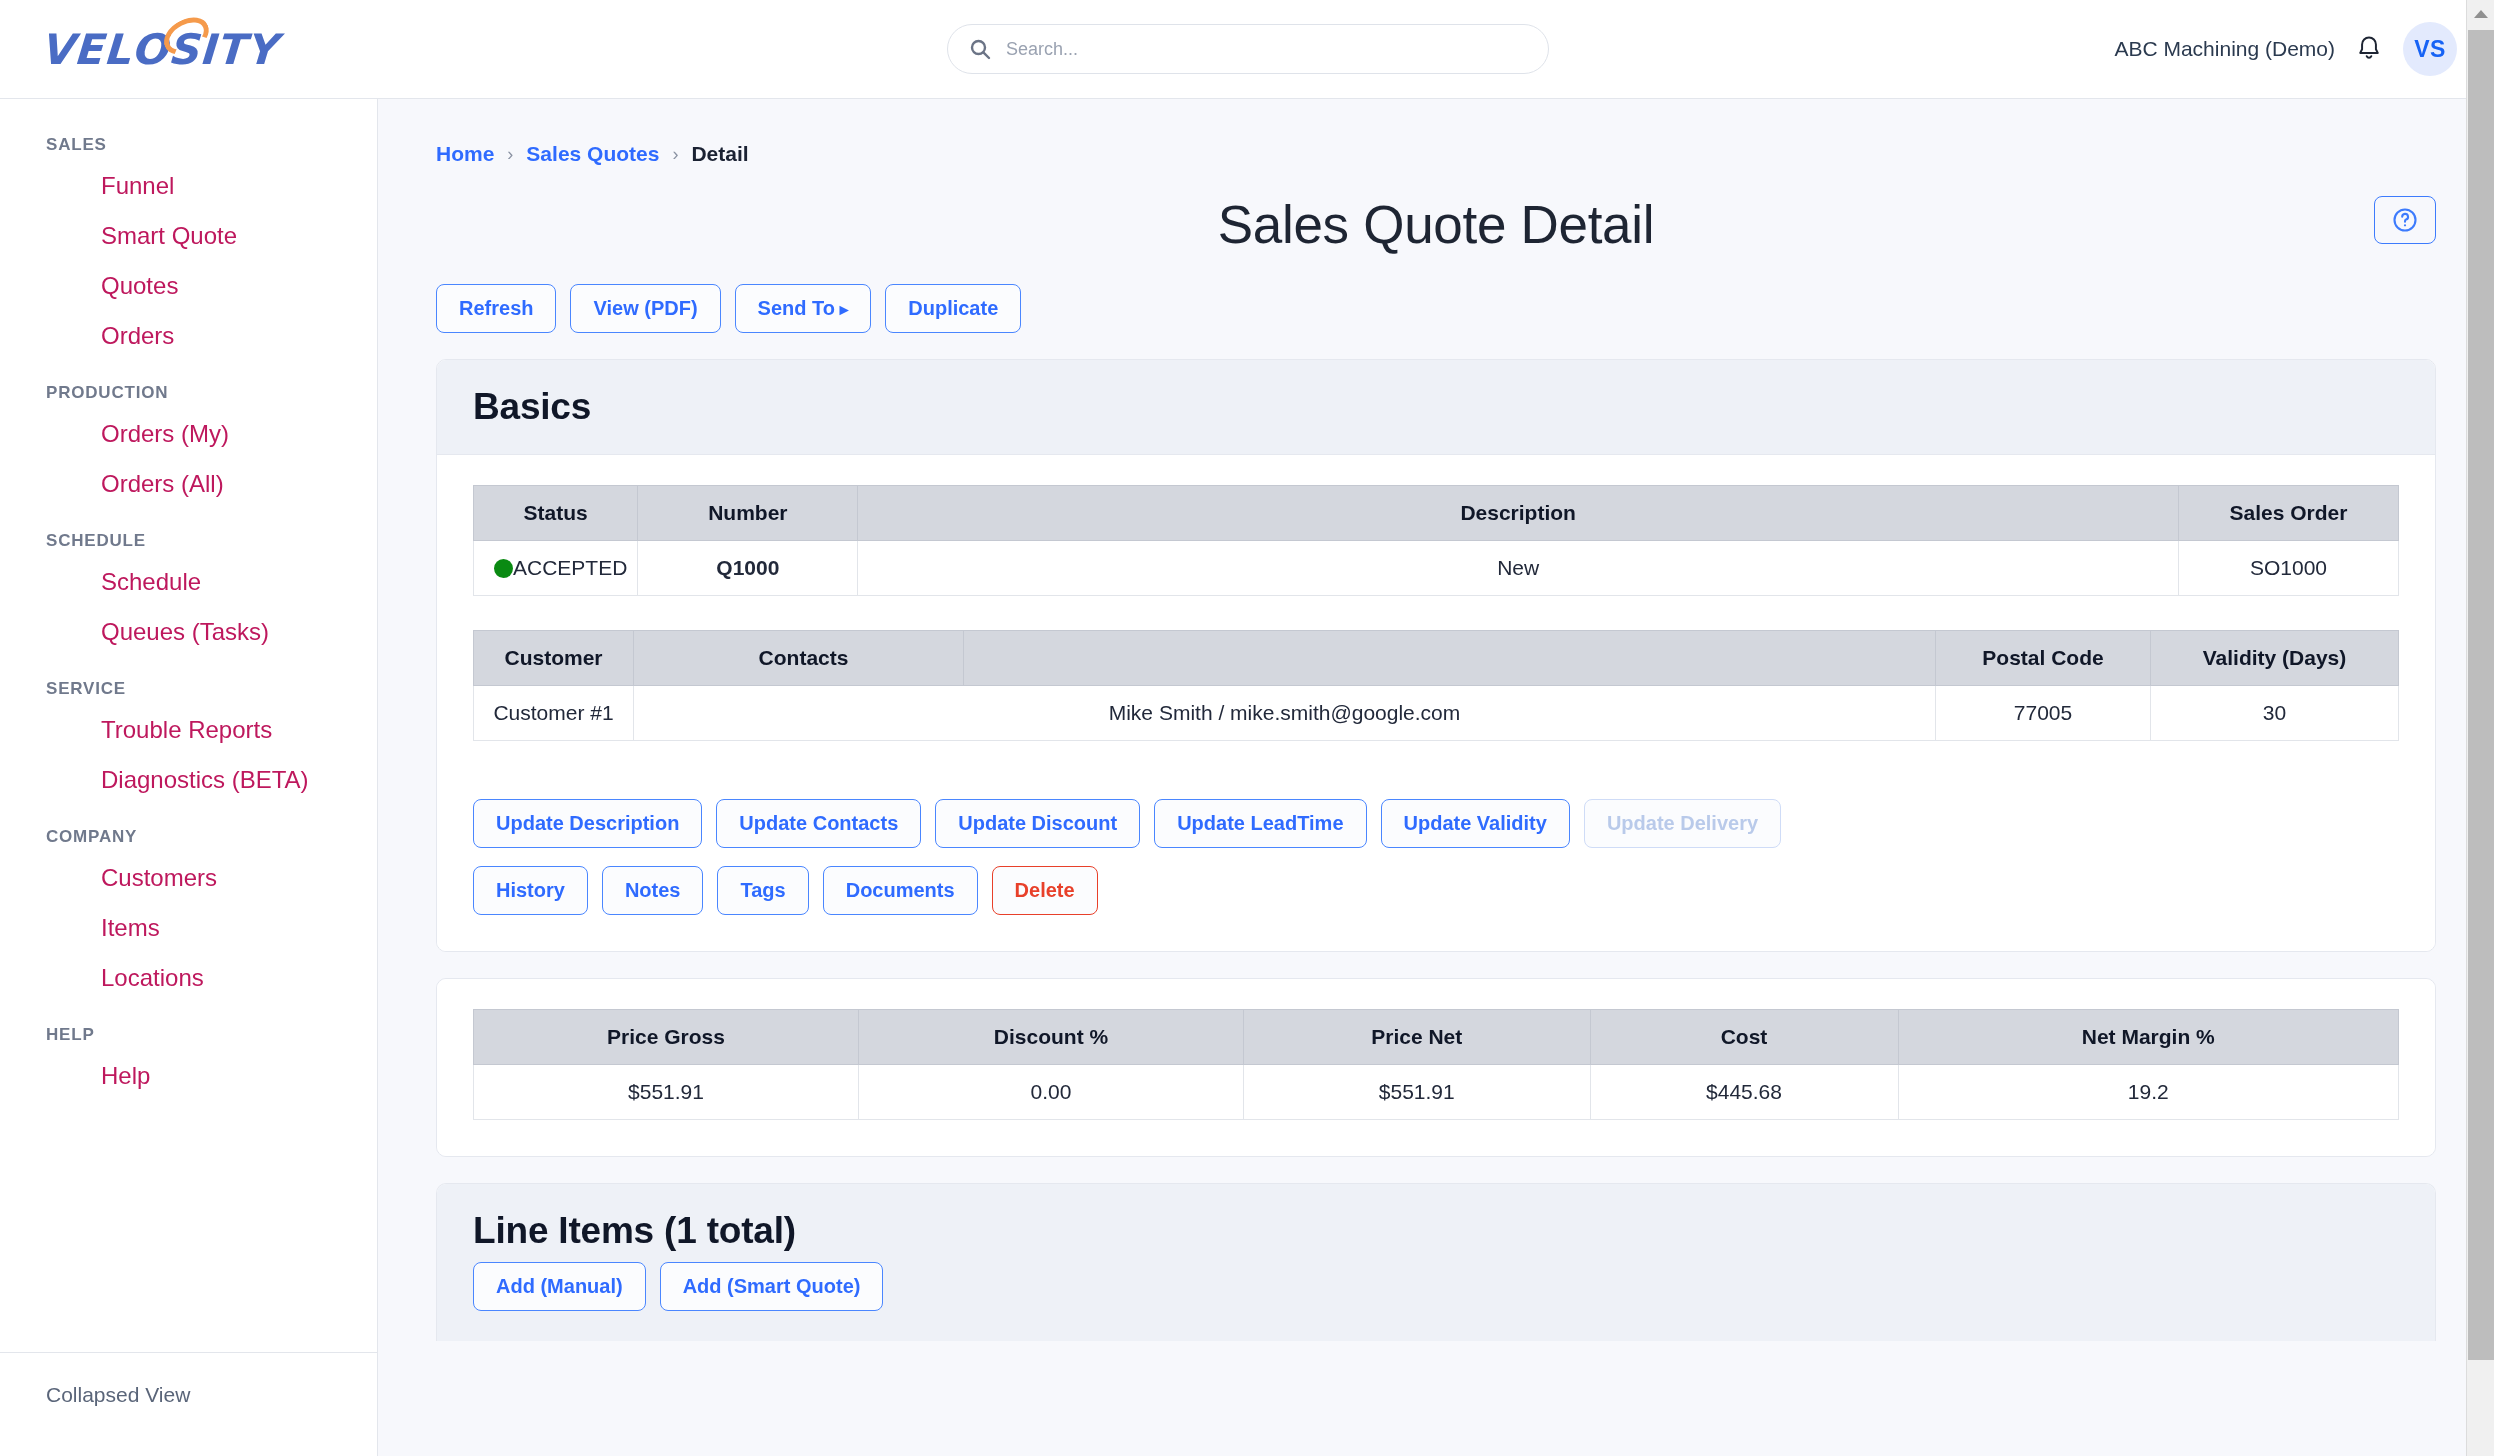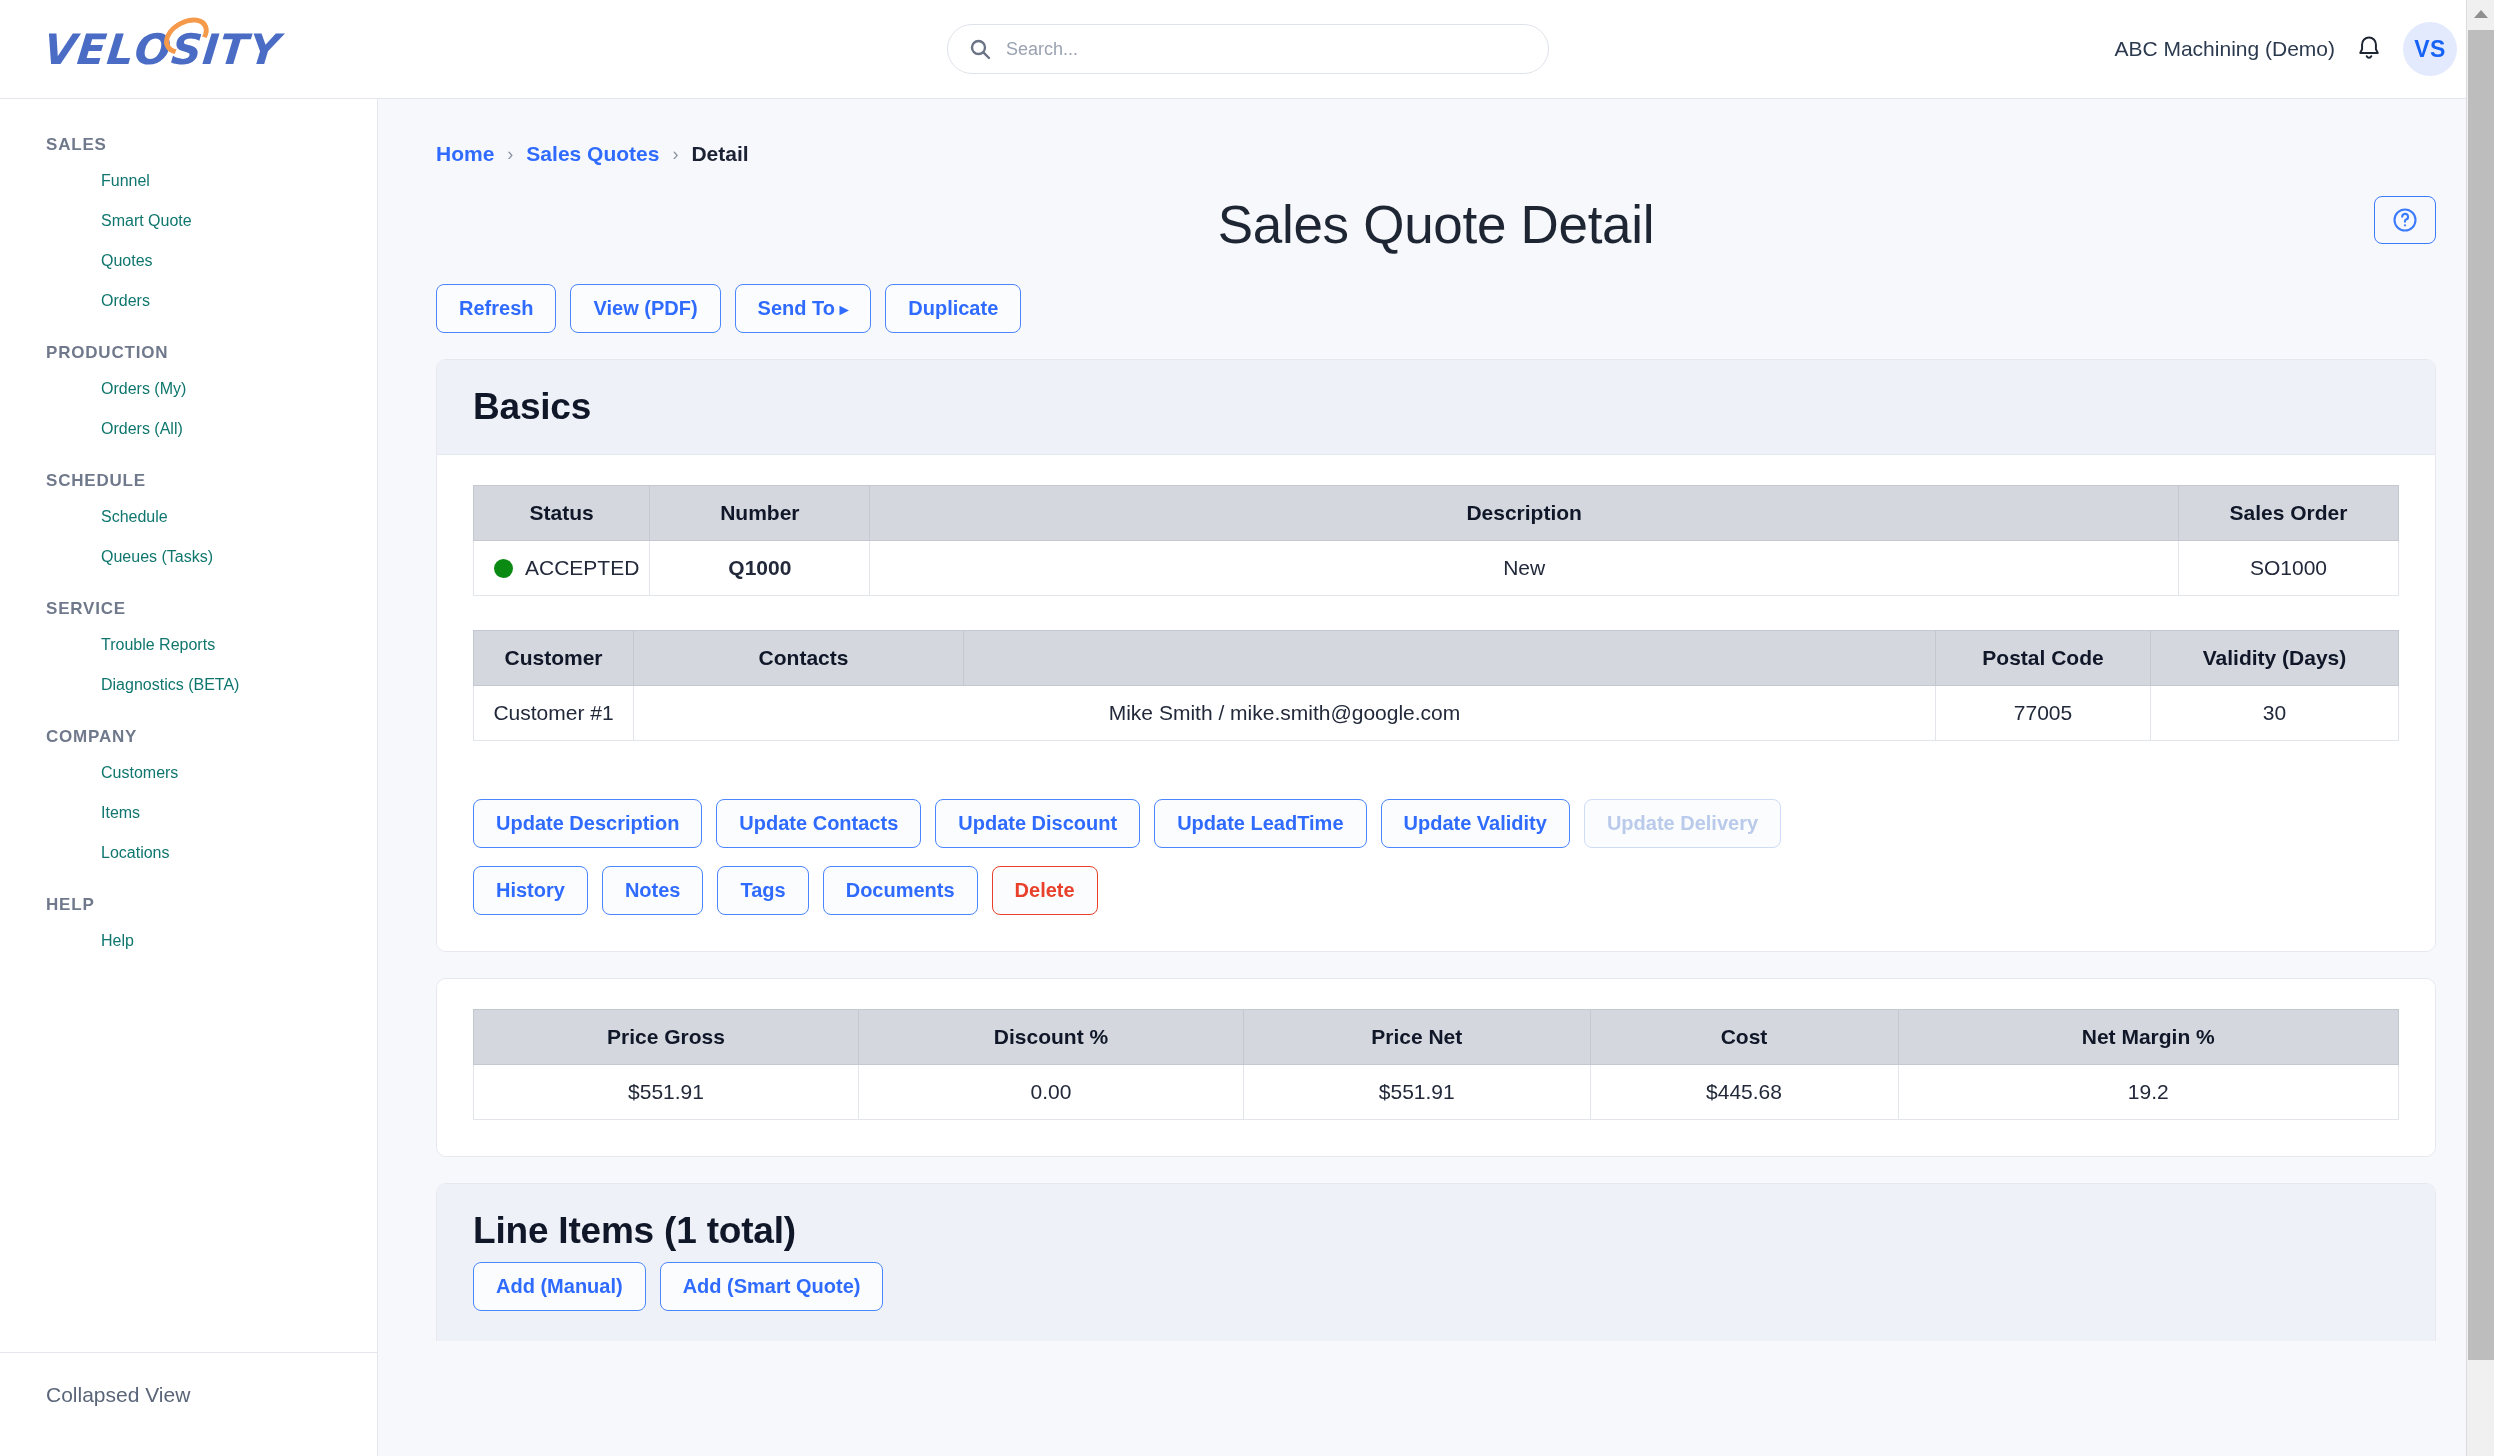--- a/index.html
+++ b/index.html
@@ -113,22 +113,22 @@
   .sidebar-scroll { flex: 1 1 auto; padding-top: 36px; overflow: hidden; }
   .nav-group { margin-bottom: 22px; }
   .nav-head {
     font-size: 17px;
     font-weight: bold;
     color: #70798c;
     letter-spacing: 0.8px;
     padding: 0 0 6px 46px;
   }
   .nav-item {
-    font-size: 16px;
-    color: #0f766e;
+    font-size: 24px;
+    color: #be185d;
     padding: 11px 0 11px 101px;
     cursor: pointer;
   }
   .sidebar-foot {
     border-top: 1px solid #e3e6ec;
     padding: 30px 0 0 46px;
     height: 104px;
     flex: 0 0 104px;
   }
   .sidebar-foot .cv { font-size: 21px; color: #5a6579; cursor: pointer; }
@@ -221,21 +221,21 @@
     font-size: 21px;
     color: #22293a;
     padding: 15px 10px;
     border: 1px solid #e2e5ea;
     text-align: center;
     background: #fff;
   }
   td.left { text-align: left; padding-left: 20px; }
   .lnk { color: #4a8cf7; cursor: pointer; }
   .num-red { color: #e80000; font-weight: bold; }
-  .status-cell { display: flex; align-items: center; gap: 12px; padding-left: 10px; }
+  .status-cell { display: flex; align-items: center; gap: 0; padding-left: 10px; }
   .dot { width: 19px; height: 19px; border-radius: 50%; background: #0a8a12; flex: 0 0 19px; }
   .status-txt { font-size: 21px; color: #22293a; }
 
   .act-row { display: flex; gap: 14px; flex-wrap: wrap; }
   .act-row + .act-row { margin-top: 18px; }
   .spacer-top { margin-top: 58px; }
 
   
   .card.partial { border-bottom: none; border-radius: 10px 10px 0 0; margin-bottom: 0; }
   .card.partial .card-head { border-bottom: none; padding-bottom: 10px; }

